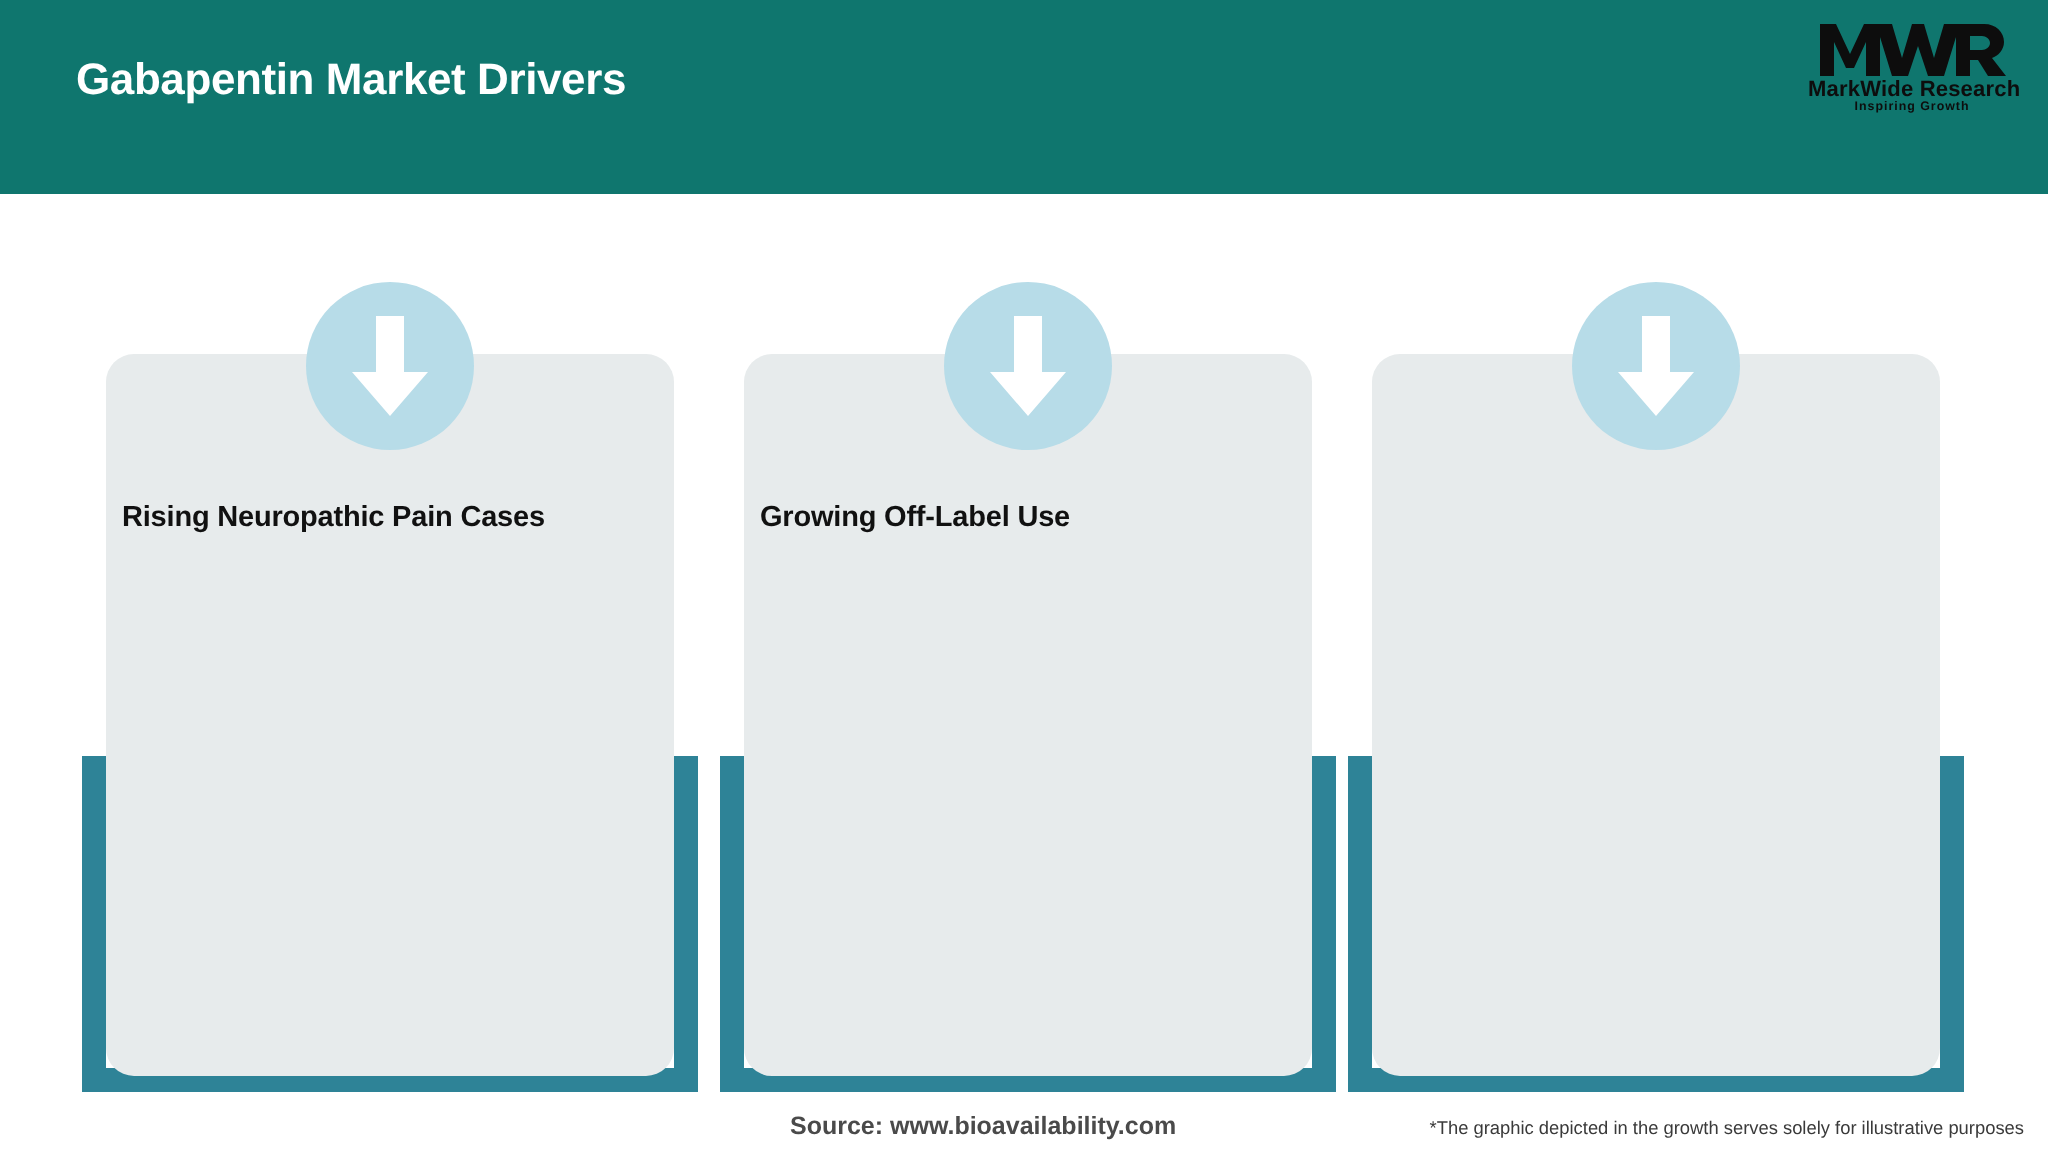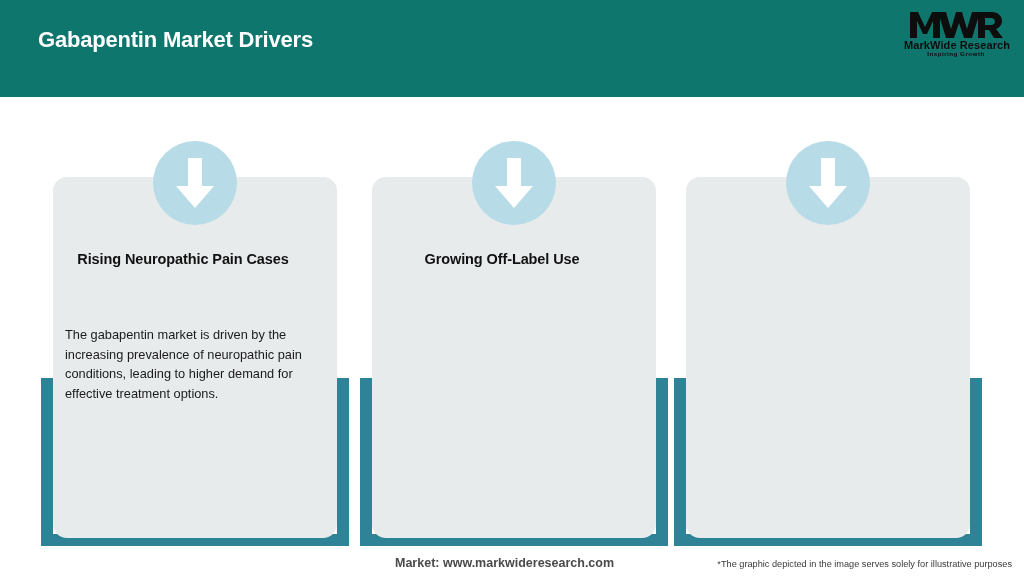--- a/index.html
+++ b/index.html
@@ -142,21 +142,21 @@
     justify-content: center;
   }
   .icon-circle svg { display: block; }
 
   
   .card-heading {
     position: absolute;
     left: 20px;
     top: 151px;
     width: 244px;
-    text-align: center;
+    text-align: left;
     font-size: 14.5px;
     font-weight: bold;
     color: #111111;
     line-height: 22px;
     letter-spacing: -0.1px;
   }
 
   
   .card-body {
     position: absolute;
@@ -220,21 +220,20 @@
       <div class="bracket-right"></div>
       <div class="bracket-bottom"></div>
     </div>
     <div class="card"></div>
     <div class="icon-circle">
       <svg width="44" height="54" viewBox="0 0 44 54" aria-hidden="true">
         <polygon fill="#FFFFFF" points="15,2 29,2 29,30 41,30 22,52 3,30 15,30"></polygon>
       </svg>
     </div>
     <div class="card-heading">Rising Neuropathic Pain Cases</div>
-    <div class="card-body">The gabapentin market is driven by the increasing prevalence of neuropathic pain conditions, leading to higher demand for effective treatment options.</div>
   </div>
 
   <div class="column col-1">
     <div class="bracket">
       <div class="bracket-left"></div>
       <div class="bracket-right"></div>
       <div class="bracket-bottom"></div>
     </div>
     <div class="card"></div>
     <div class="icon-circle">
@@ -254,14 +253,14 @@
     <div class="card"></div>
     <div class="icon-circle">
       <svg width="44" height="54" viewBox="0 0 44 54" aria-hidden="true">
         <polygon fill="#FFFFFF" points="15,2 29,2 29,30 41,30 22,52 3,30 15,30"></polygon>
       </svg>
     </div>
   </div>
 
 </div>
 
-<div class="footer-source">Market: www.markwideresearch.com</div>
-<div class="footer-note">*The graphic depicted in the image serves solely for illustrative purposes</div>
+<div class="footer-source">Source: www.bioavailability.com</div>
+<div class="footer-note">*The graphic depicted in the growth serves solely for illustrative purposes</div>
 
 </body></html>

